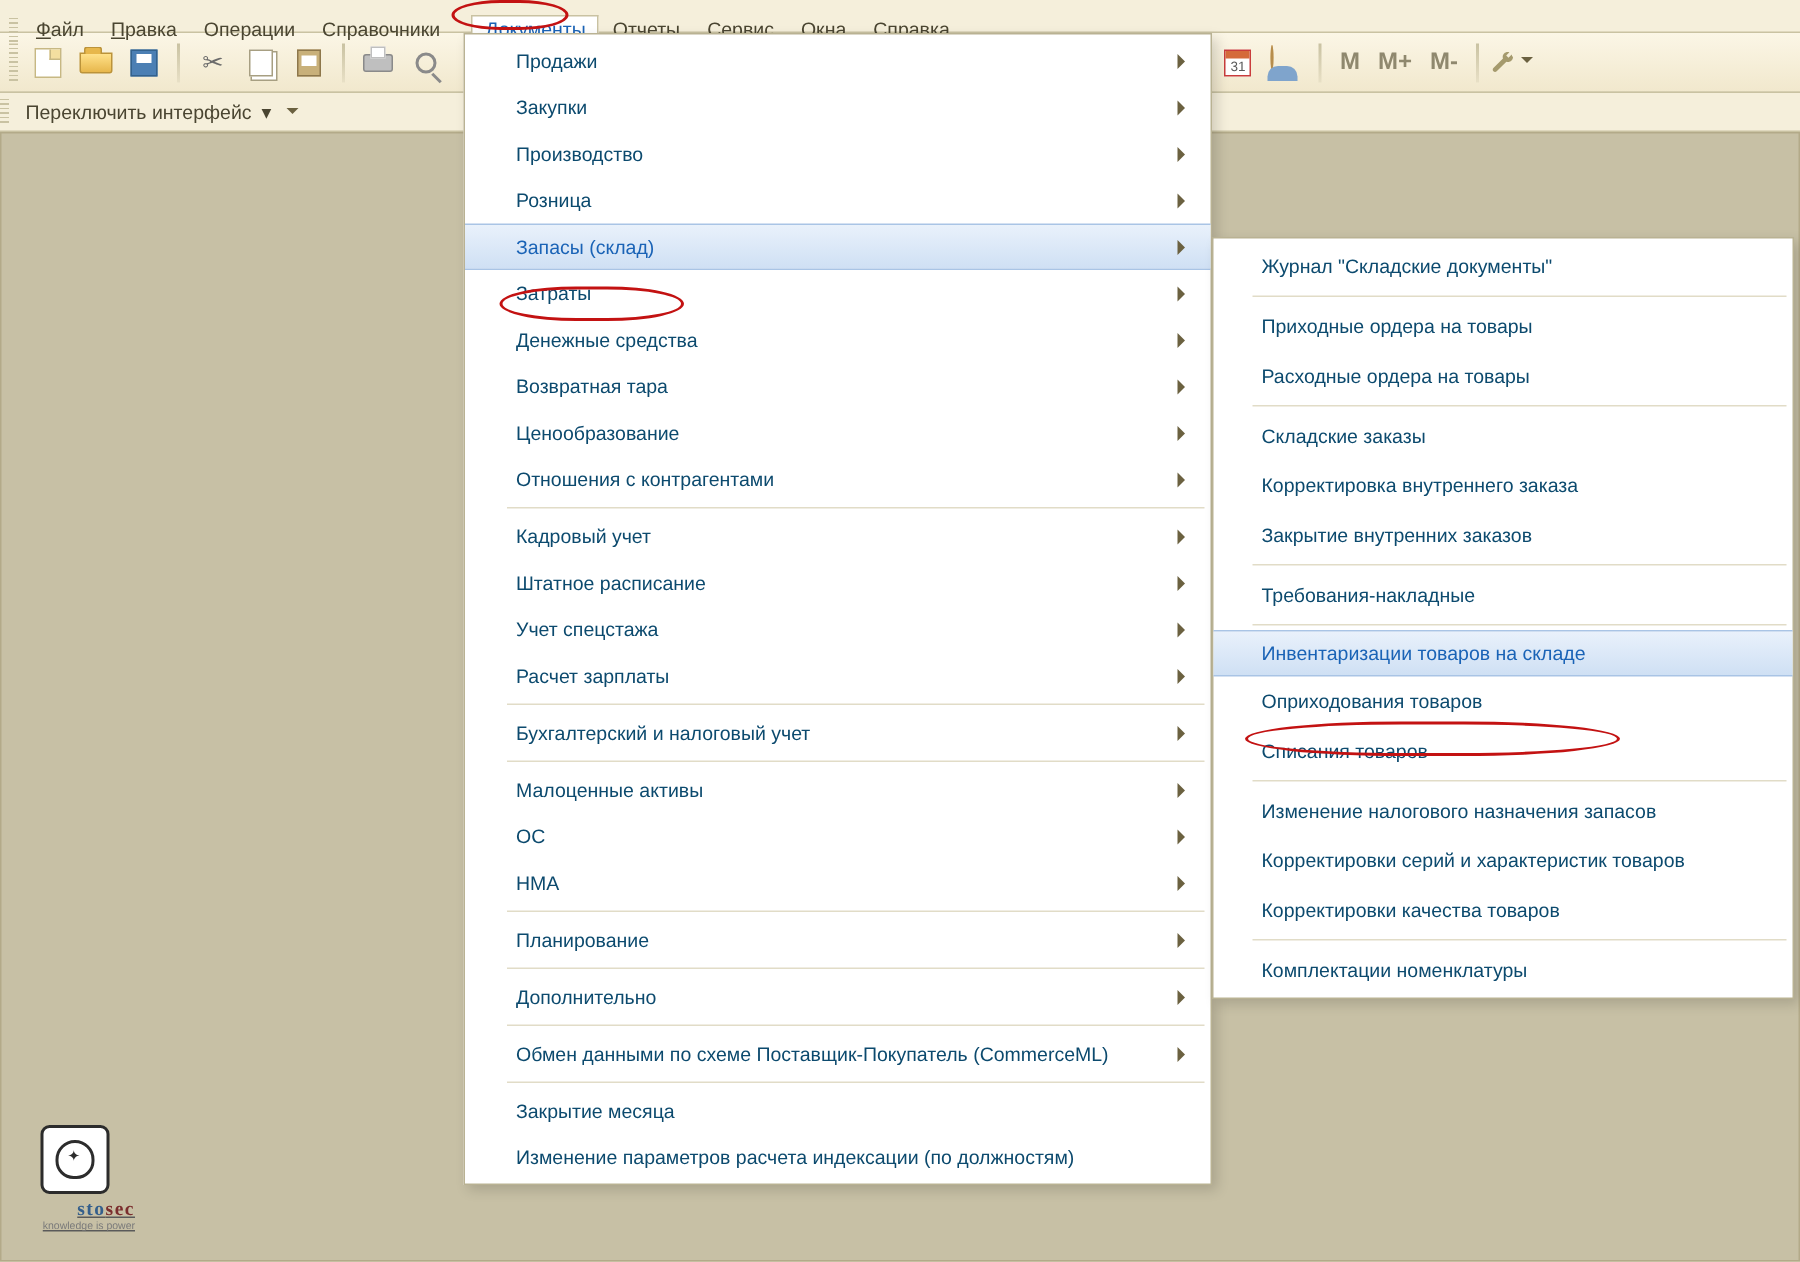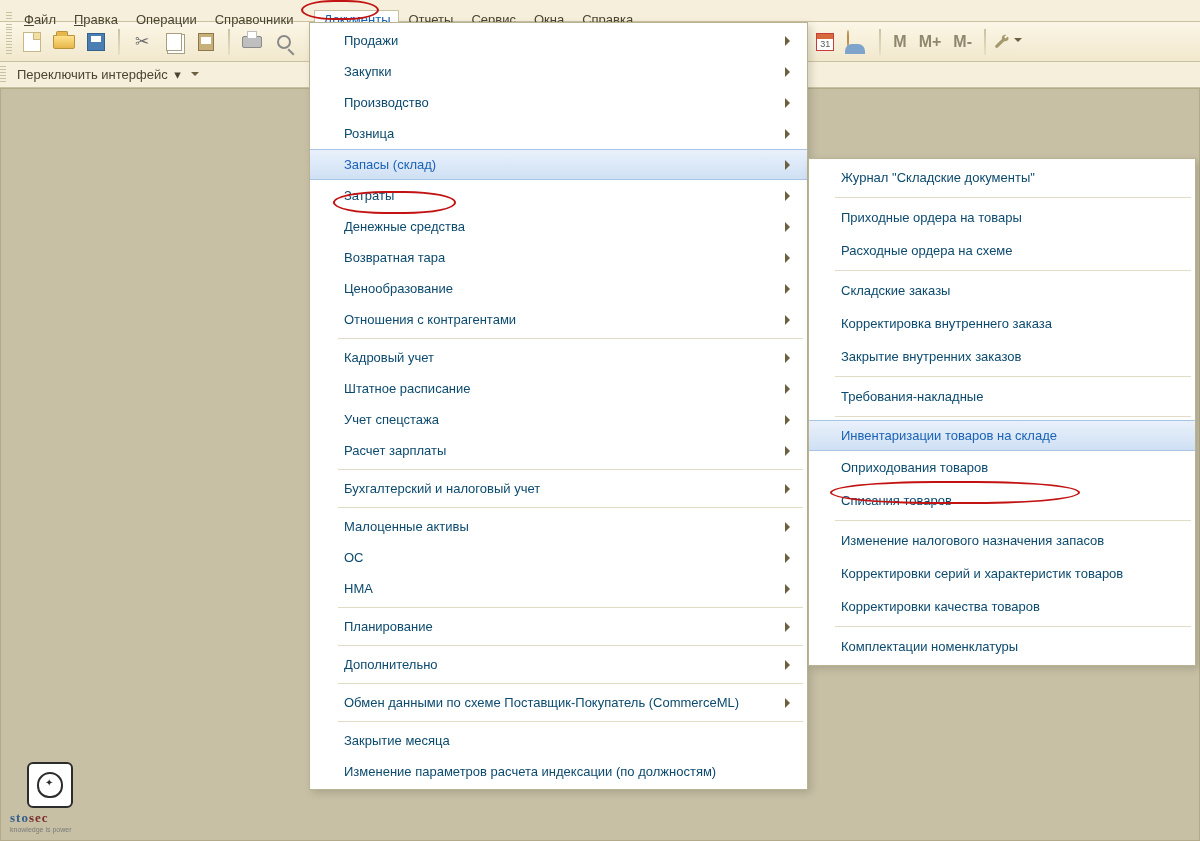--- a/index.html
+++ b/index.html
@@ -141,22 +141,22 @@
   .circle-zapasy{left:333px;top:191px;width:123px;height:23px;}
 
   
   .menu-sub{left:808px;top:158px;width:388px;}
   .menu-sub li{padding:9px 22px 9px 32px;}
   .menu-sub li.sep{margin:3px 4px 3px 26px;}
   .circle-invent{left:830px;top:481px;width:250px;height:23px;}
 
   
   .logo-box{
-    position:absolute;left:10px;bottom:8px;width:80px;
-    text-align:left;color:#5a5a5a;
+    position:absolute;left:10px;bottom:20px;width:80px;
+    text-align:right;color:#5a5a5a;text-decoration:underline;
   }
   .logo-icon{
     width:46px;height:46px;margin:0 auto 2px;border:2px solid #2c2c2c;border-radius:6px;
     display:flex;align-items:center;justify-content:center;background:#fff;
   }
   .logo-head{width:26px;height:26px;border:2px solid #2c2c2c;border-radius:50% 50% 46% 46%;position:relative;}
   .logo-head::after{content:"✦";position:absolute;top:3px;left:6px;font-size:10px;color:#2c2c2c;}
   .logo-txt{font-family:Georgia,serif;letter-spacing:1px;}
   .logo-txt .s1{color:#345f8c;font-weight:bold;}
   .logo-txt .s2{color:#7a2d2d;font-weight:bold;}
@@ -275,21 +275,21 @@
       <li><span>Закрытие месяца</span></li>
       <li><span>Изменение параметров расчета индексации (по должностям)</span></li>
     </ul>
 </div>
 
 <div class="menu menu-sub">
   <ul id="sub-menu-list">
       <li><span>Журнал "Складские документы"</span></li>
       <li class="sep"></li>
       <li><span>Приходные ордера на товары</span></li>
-      <li><span>Расходные ордера на схеме</span></li>
+      <li><span>Расходные ордера на товары</span></li>
       <li class="sep"></li>
       <li><span>Складские заказы</span></li>
       <li><span>Корректировка внутреннего заказа</span></li>
       <li><span>Закрытие внутренних заказов</span></li>
       <li class="sep"></li>
       <li><span>Требования-накладные</span></li>
       <li class="sep"></li>
       <li class="hl"><span>Инвентаризации товаров на складе</span></li>
       <li><span>Оприходования товаров</span></li>
       <li><span>Списания товаров</span></li>

